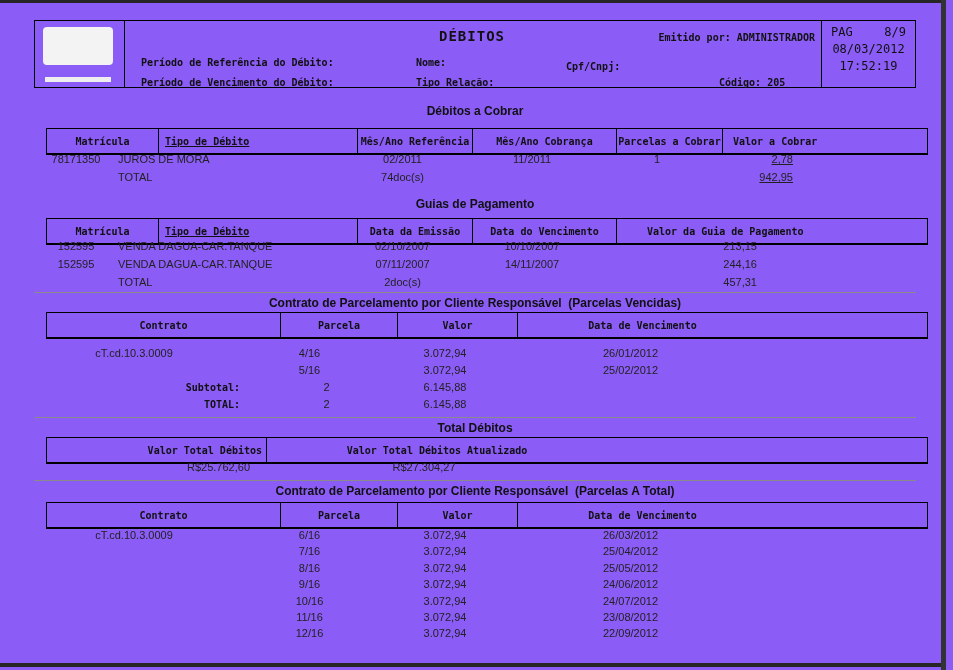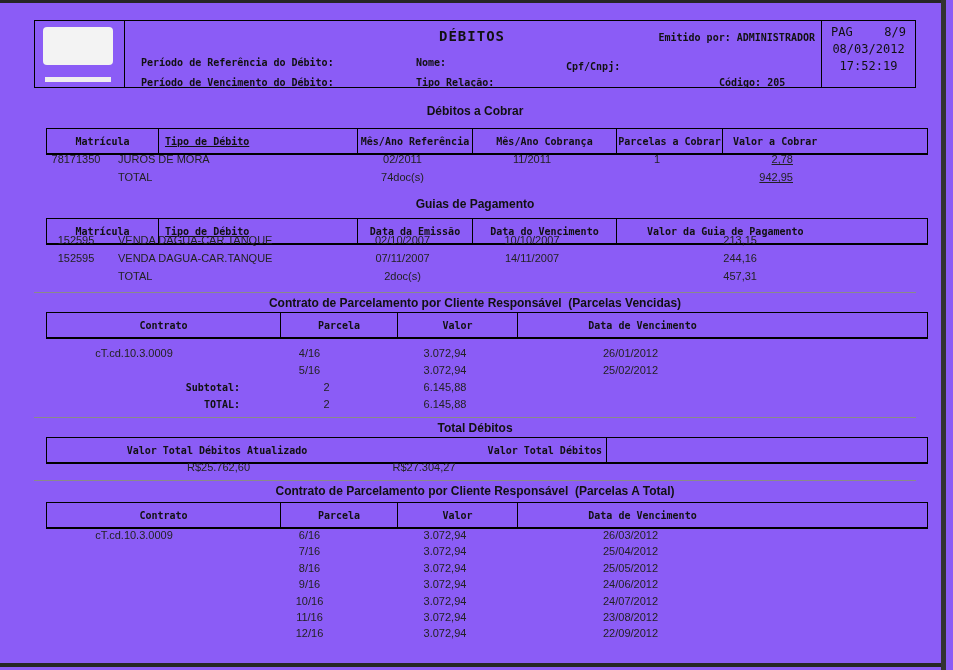--- a/index.html
+++ b/index.html
@@ -128,21 +128,21 @@
     </div>
 
     <div class="stitle" style="top:197px">Guias de Pagamento</div>
     <div class="thead" style="top:218px">
       <div class="hc t1h1">Matrícula</div>
       <div class="hc t1h2 hl">Tipo de Débito</div>
       <div class="hc t1h3">Data da Emissão</div>
       <div class="hc t1h4">Data do Vencimento</div>
       <div class="hc last t2h5">Valor da Guia de Pagamento</div>
     </div>
-    <div class="tbody" style="top:231px">
+    <div class="tbody" style="top:237px">
       <div class="trow">
         <div class="dc d1c1">152595</div>
         <div class="dc d1c2">VENDA DAGUA-CAR.TANQUE</div>
         <div class="dc d1c3">02/10/2007</div>
         <div class="dc d1c4">10/10/2007</div>
         <div class="dc d2c5">213,15</div>
       </div>
       <div class="trow">
         <div class="dc d1c1">152595</div>
         <div class="dc d1c2">VENDA DAGUA-CAR.TANQUE</div>
@@ -192,22 +192,22 @@
         <div class="dc d3c2s">2</div>
         <div class="dc d3c3">6.145,88</div>
         <div class="dc d3c4"></div>
       </div>
     </div>
 
     <div class="sep" style="top:417px"></div>
 
     <div class="stitle" style="top:421px">Total Débitos</div>
     <div class="thead" style="top:437px">
+      <div class="hc t4h1">Valor Total Débitos</div>
       <div class="hc t4h2">Valor Total Débitos Atualizado</div>
-      <div class="hc t4h1">Valor Total Débitos</div>
       <div class="hc t4fill last"></div>
     </div>
     <div class="tbody" style="top:458px">
       <div class="trow">
         <div class="dc d4c1">R$25.762,60</div>
         <div class="dc d4c2">R$27.304,27</div>
       </div>
     </div>
 
     <div class="sep" style="top:480px"></div>

